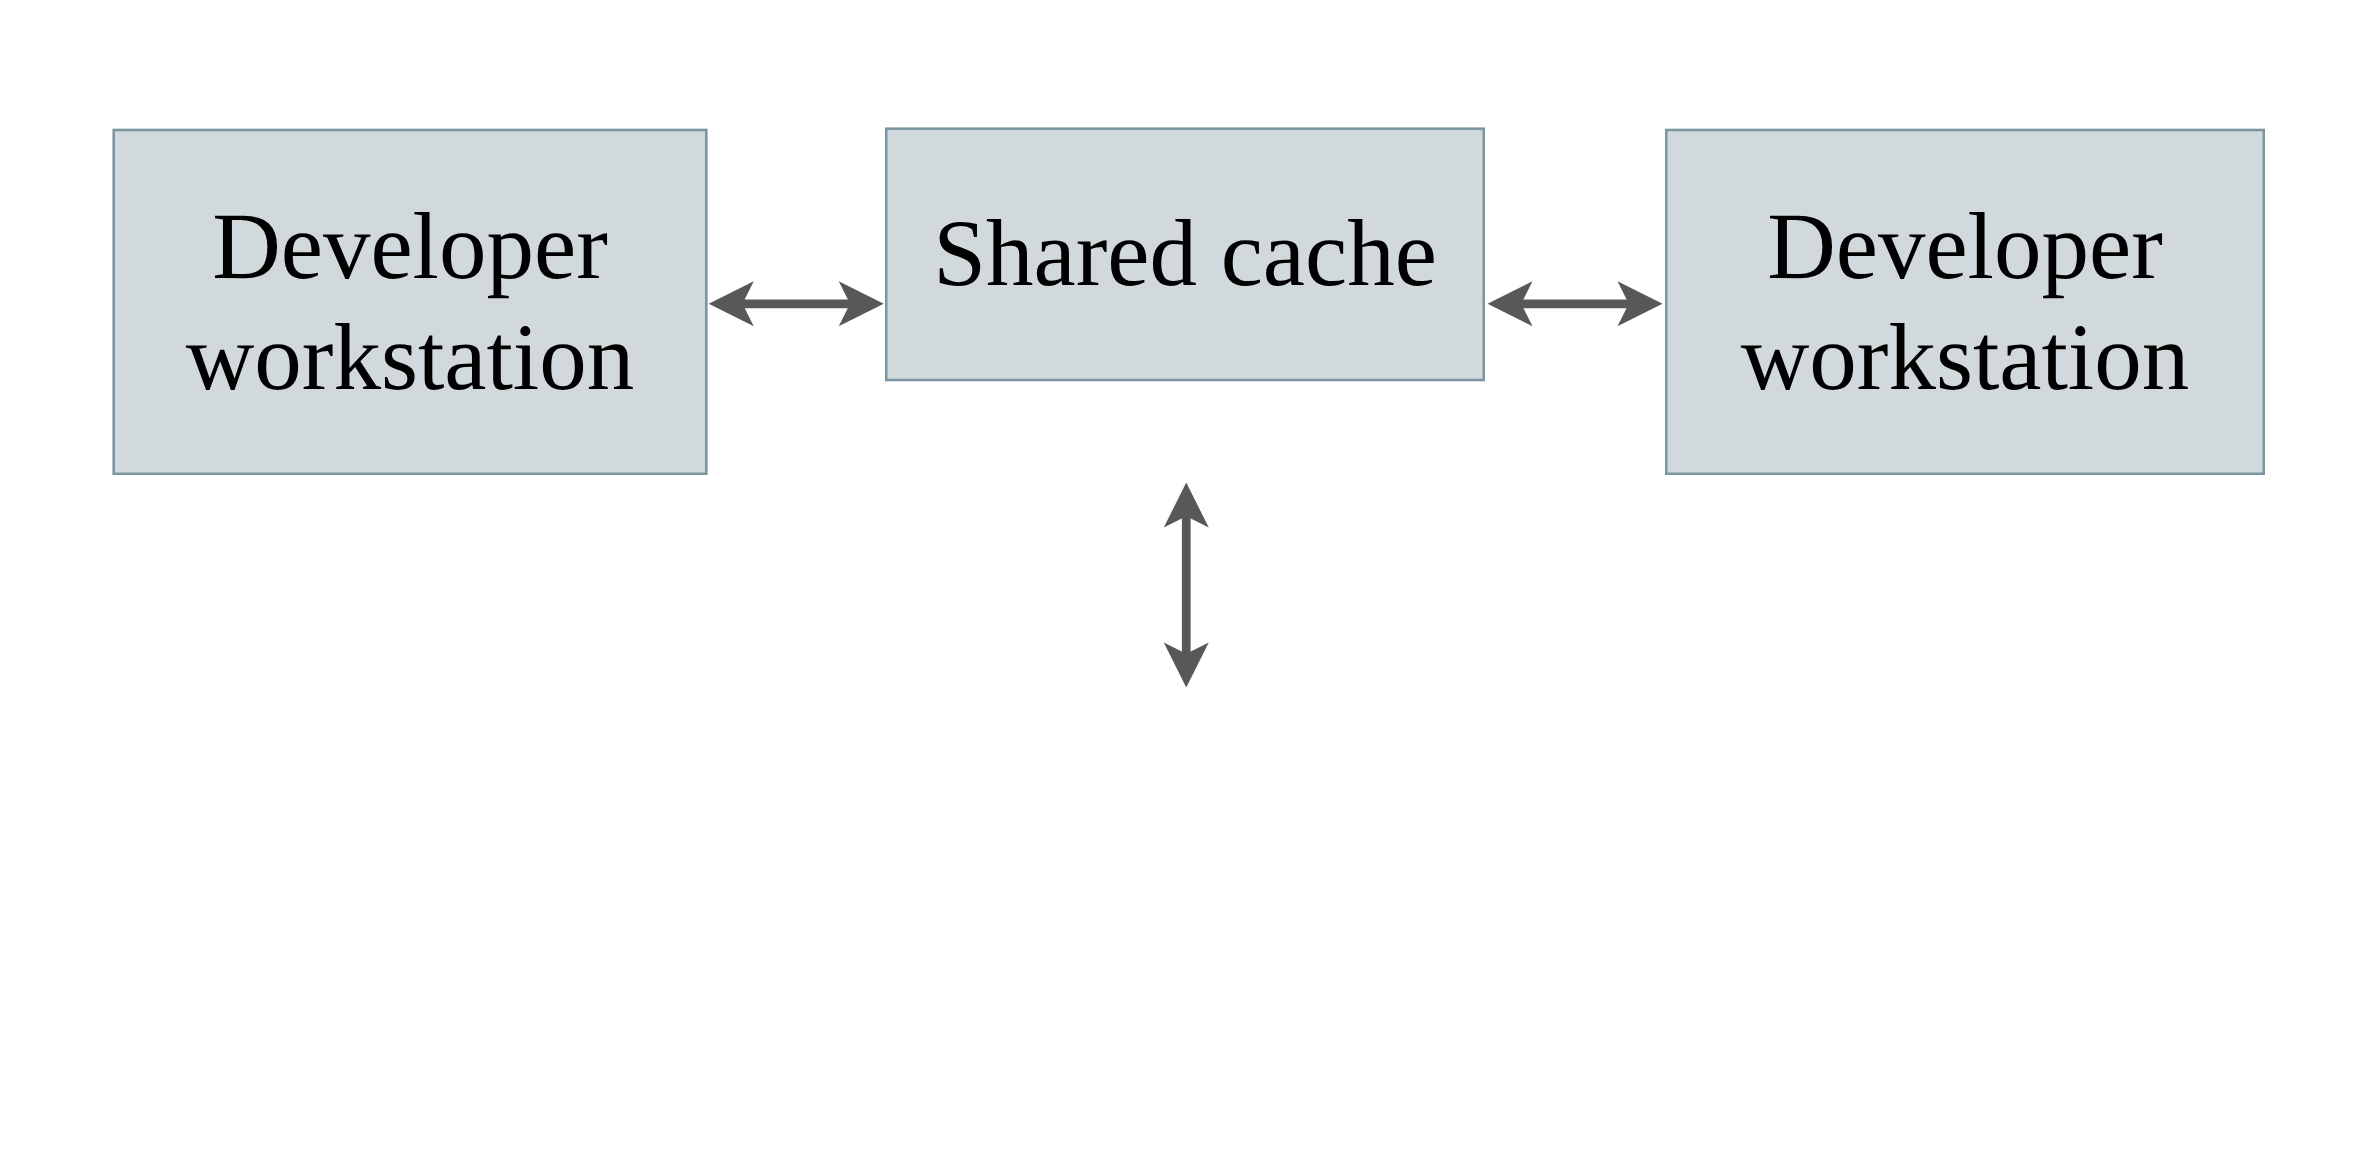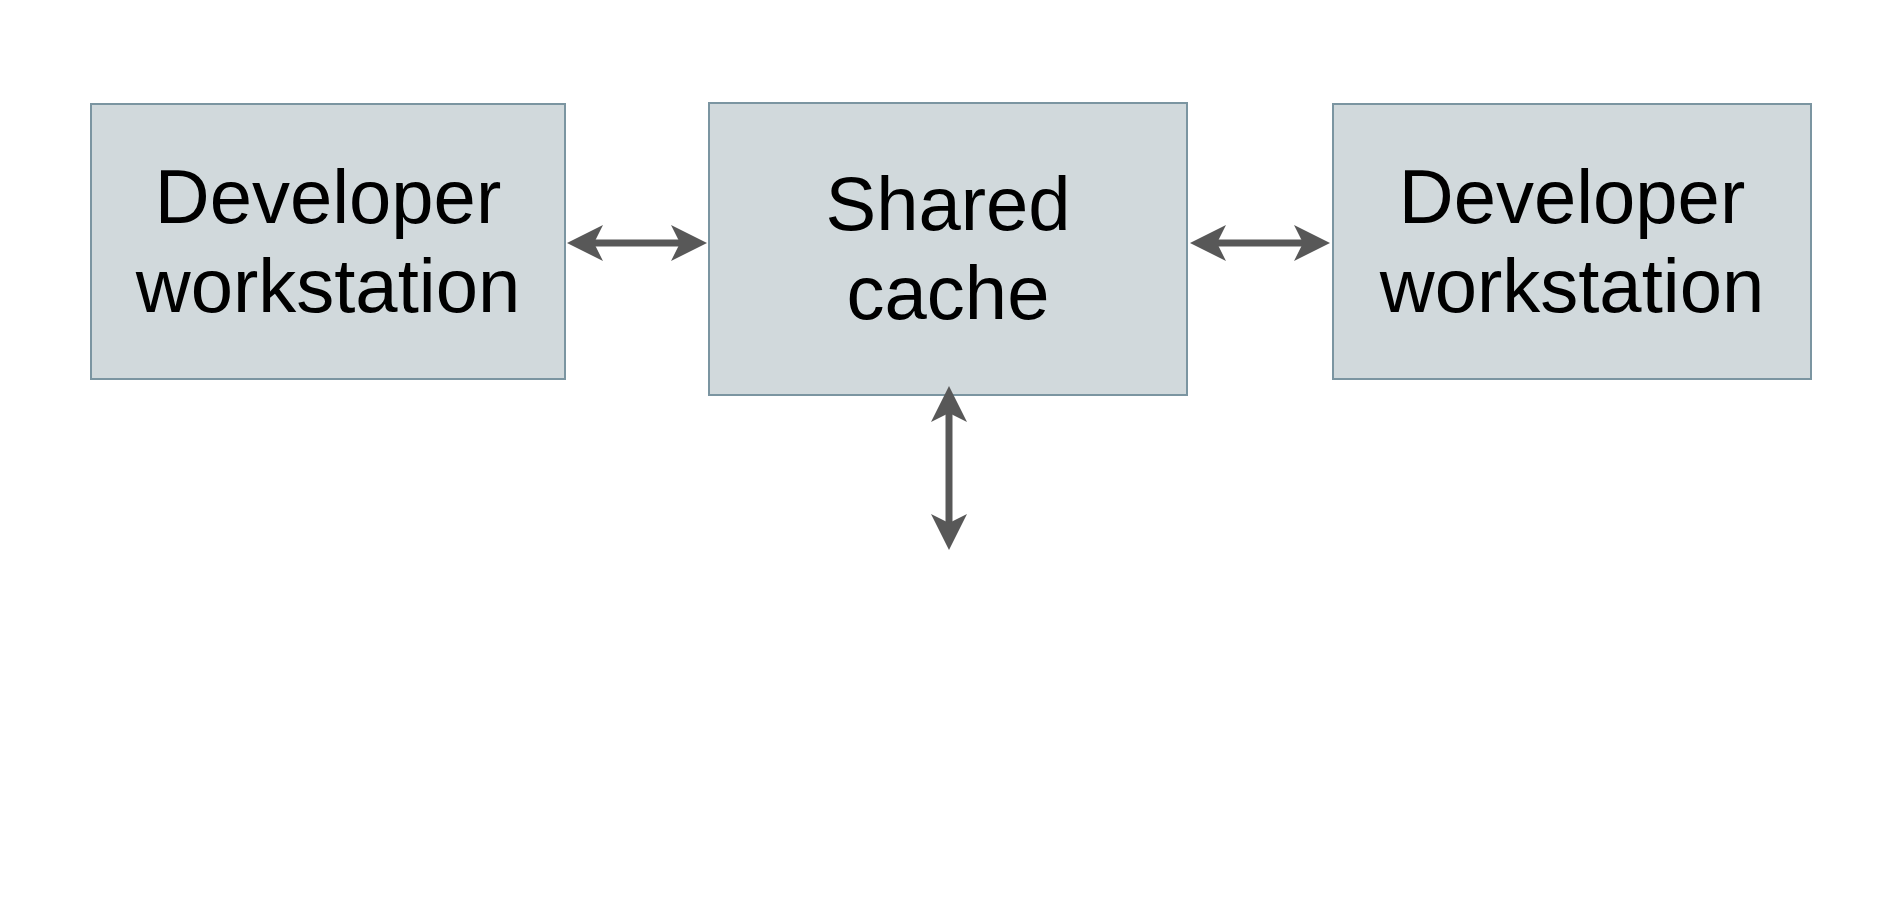--- a/index.html
+++ b/index.html
@@ -10,37 +10,37 @@
     --text: #000000;
   }
   * { box-sizing: border-box; margin: 0; padding: 0; }
   html, body { background: var(--bg); }
   .canvas {
     position: relative;
     width: 1900px;
     height: 922px;
     background: var(--bg);
     overflow: hidden;
-    font-family: Liberation Sans, sans-serif;
+    font-family: Liberation Serif, serif;
   }
   .node {
     position: absolute;
     background: var(--node-fill);
     border: 2px solid var(--node-border);
     display: flex;
     align-items: center;
     justify-content: center;
     text-align: center;
     color: var(--text);
     font-size: 76px;
     line-height: 1.17;
     padding: 0 24px;
   }
   .node-dev-left  { left:  90px; top: 103px; width: 476px; height: 277px; }
-  .node-cache     { left: 708px; top: 102px; width: 480px; height: 294px; justify-content: center; }
+  .node-cache     { left: 708px; top: 102px; width: 480px; height: 203px; justify-content: center; }
   .node-dev-right { left: 1332px; top: 103px; width: 480px; height: 277px; }
   .node-ci        { left: 710px; top: 551px; width: 480px; height: 276px; }
   .arrow { position: absolute; display: block; }
   .arrow-left  { left: 566px;  top: 213px; width: 142px; height: 60px; }
   .arrow-right { left: 1189px; top: 213px; width: 142px; height: 60px; }
   .arrow-down  { left: 919px;  top: 385px; width: 60px;  height: 166px; }
   .arrow .shaft { stroke: var(--arrow); stroke-width: 7; }
   .arrow .head  { fill: var(--arrow); stroke: none; }
 </style>
 </head>

